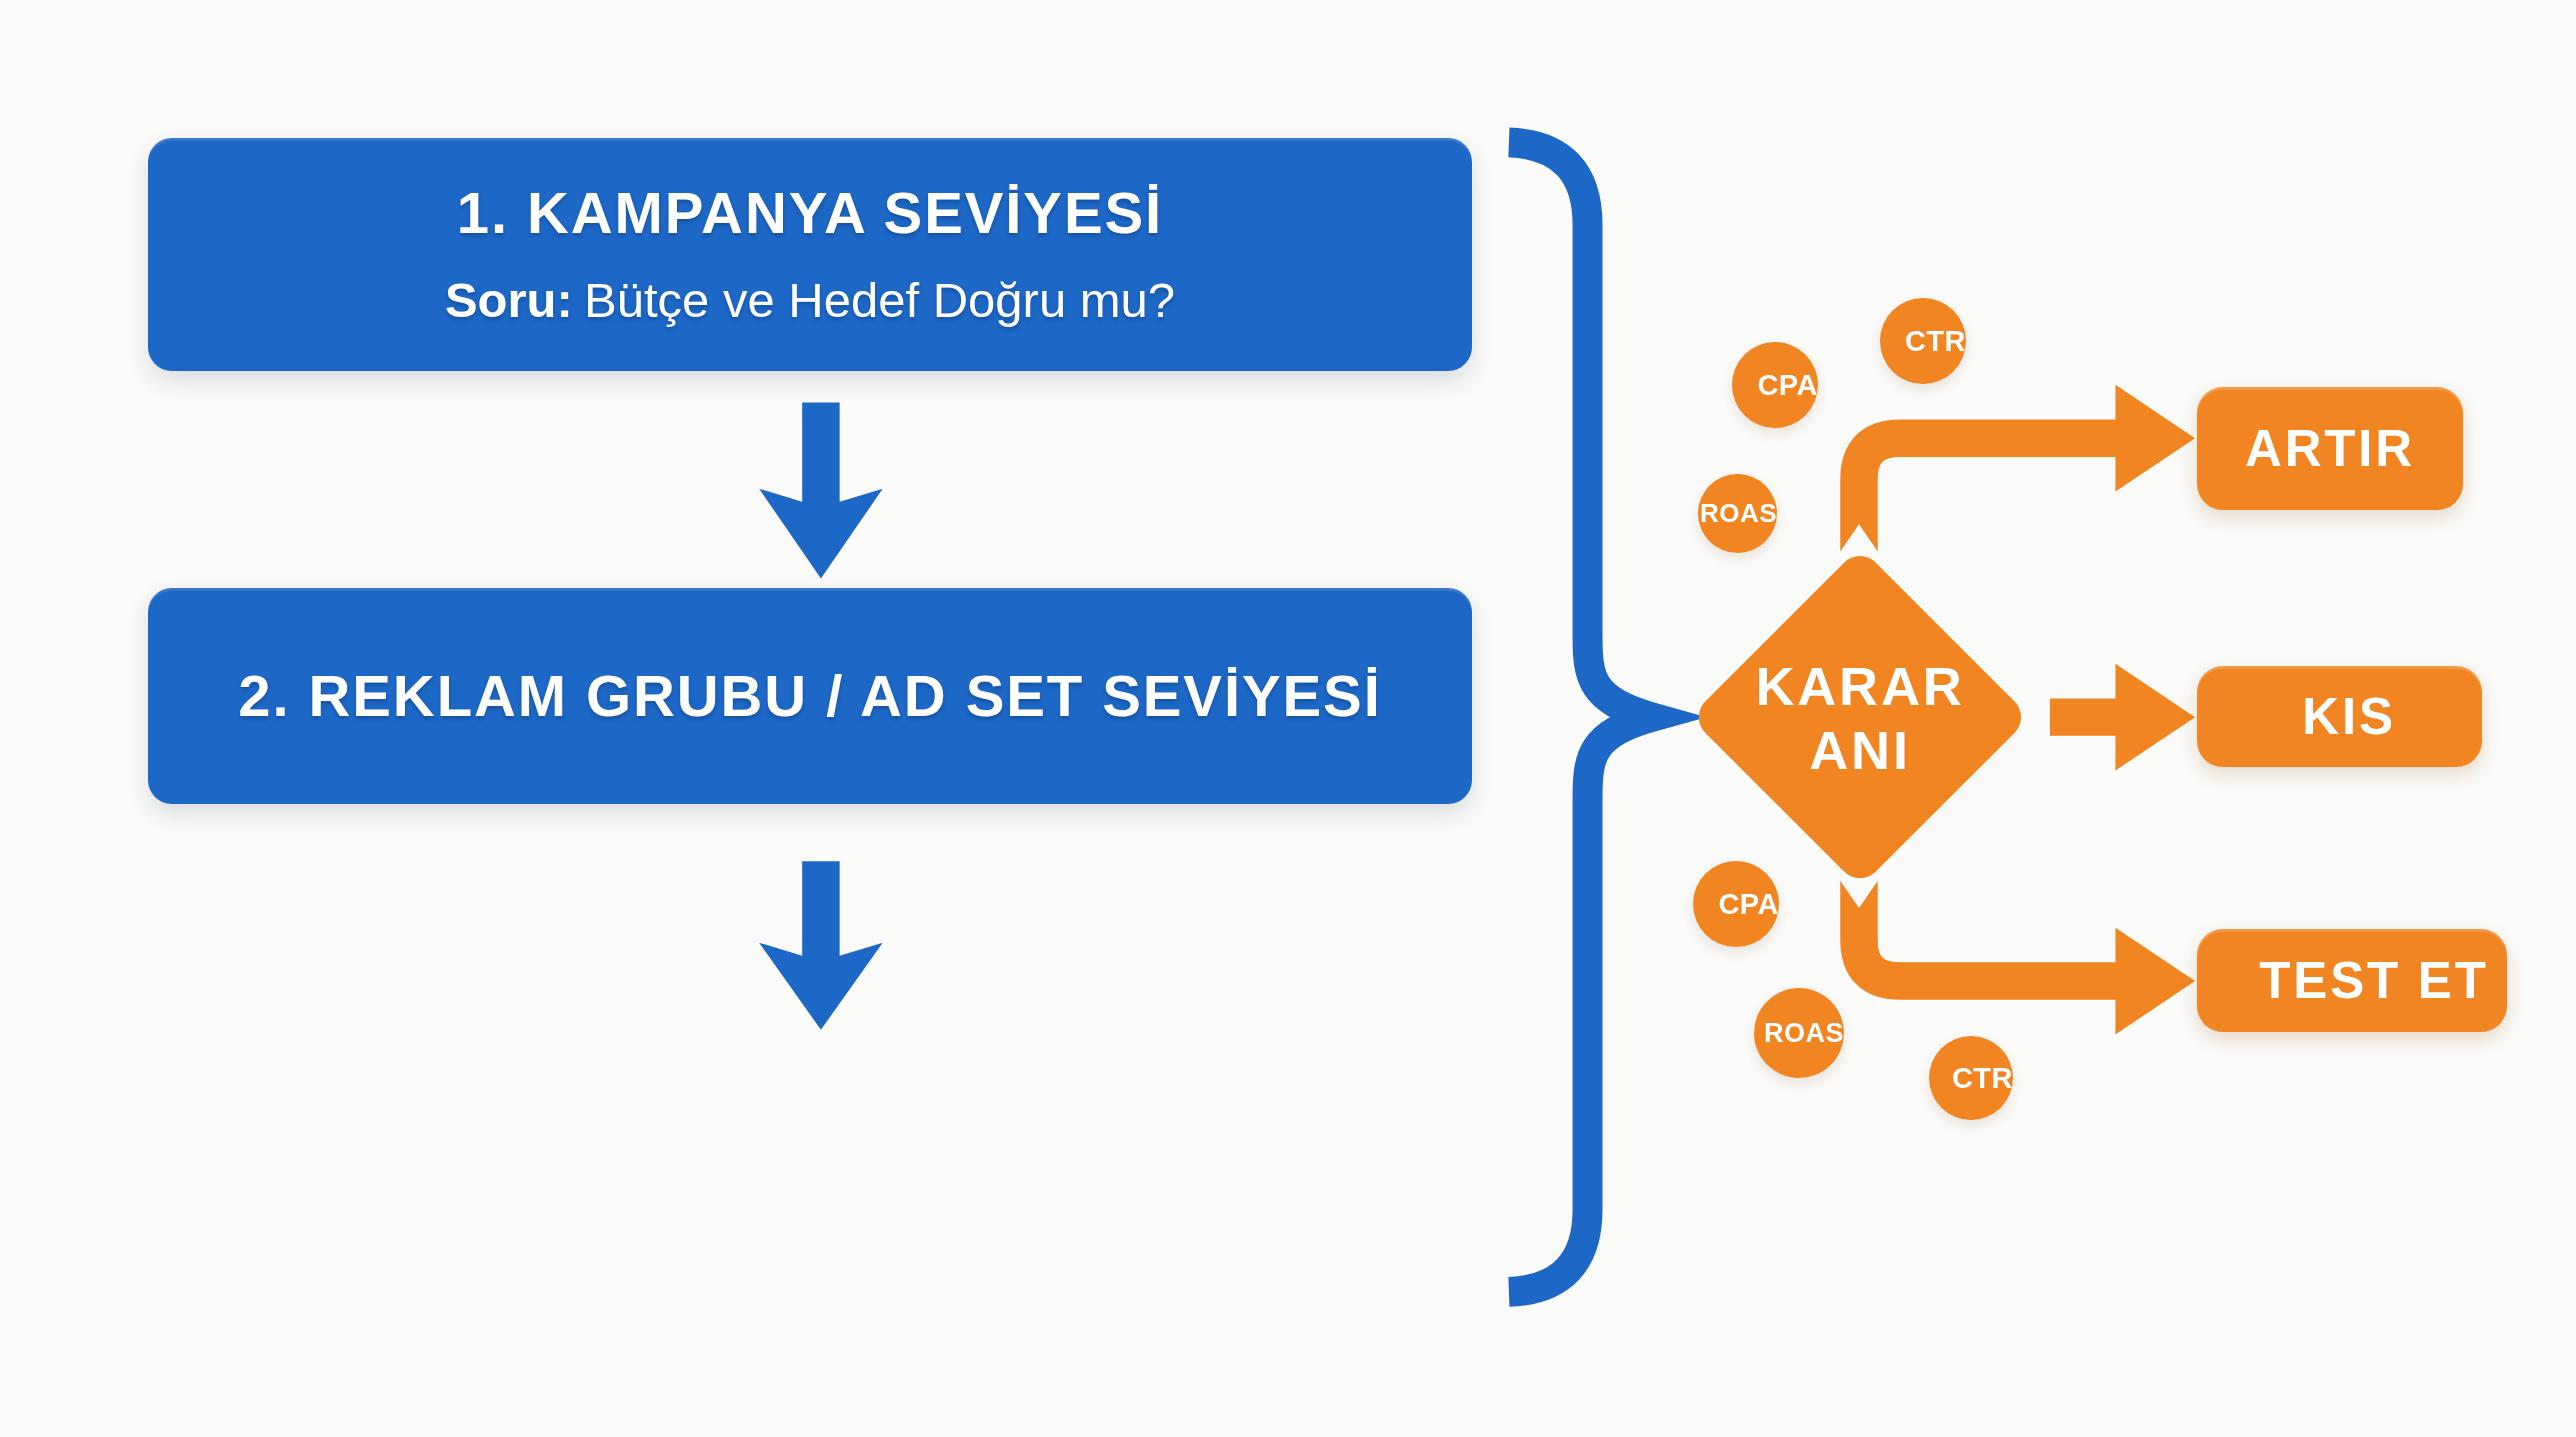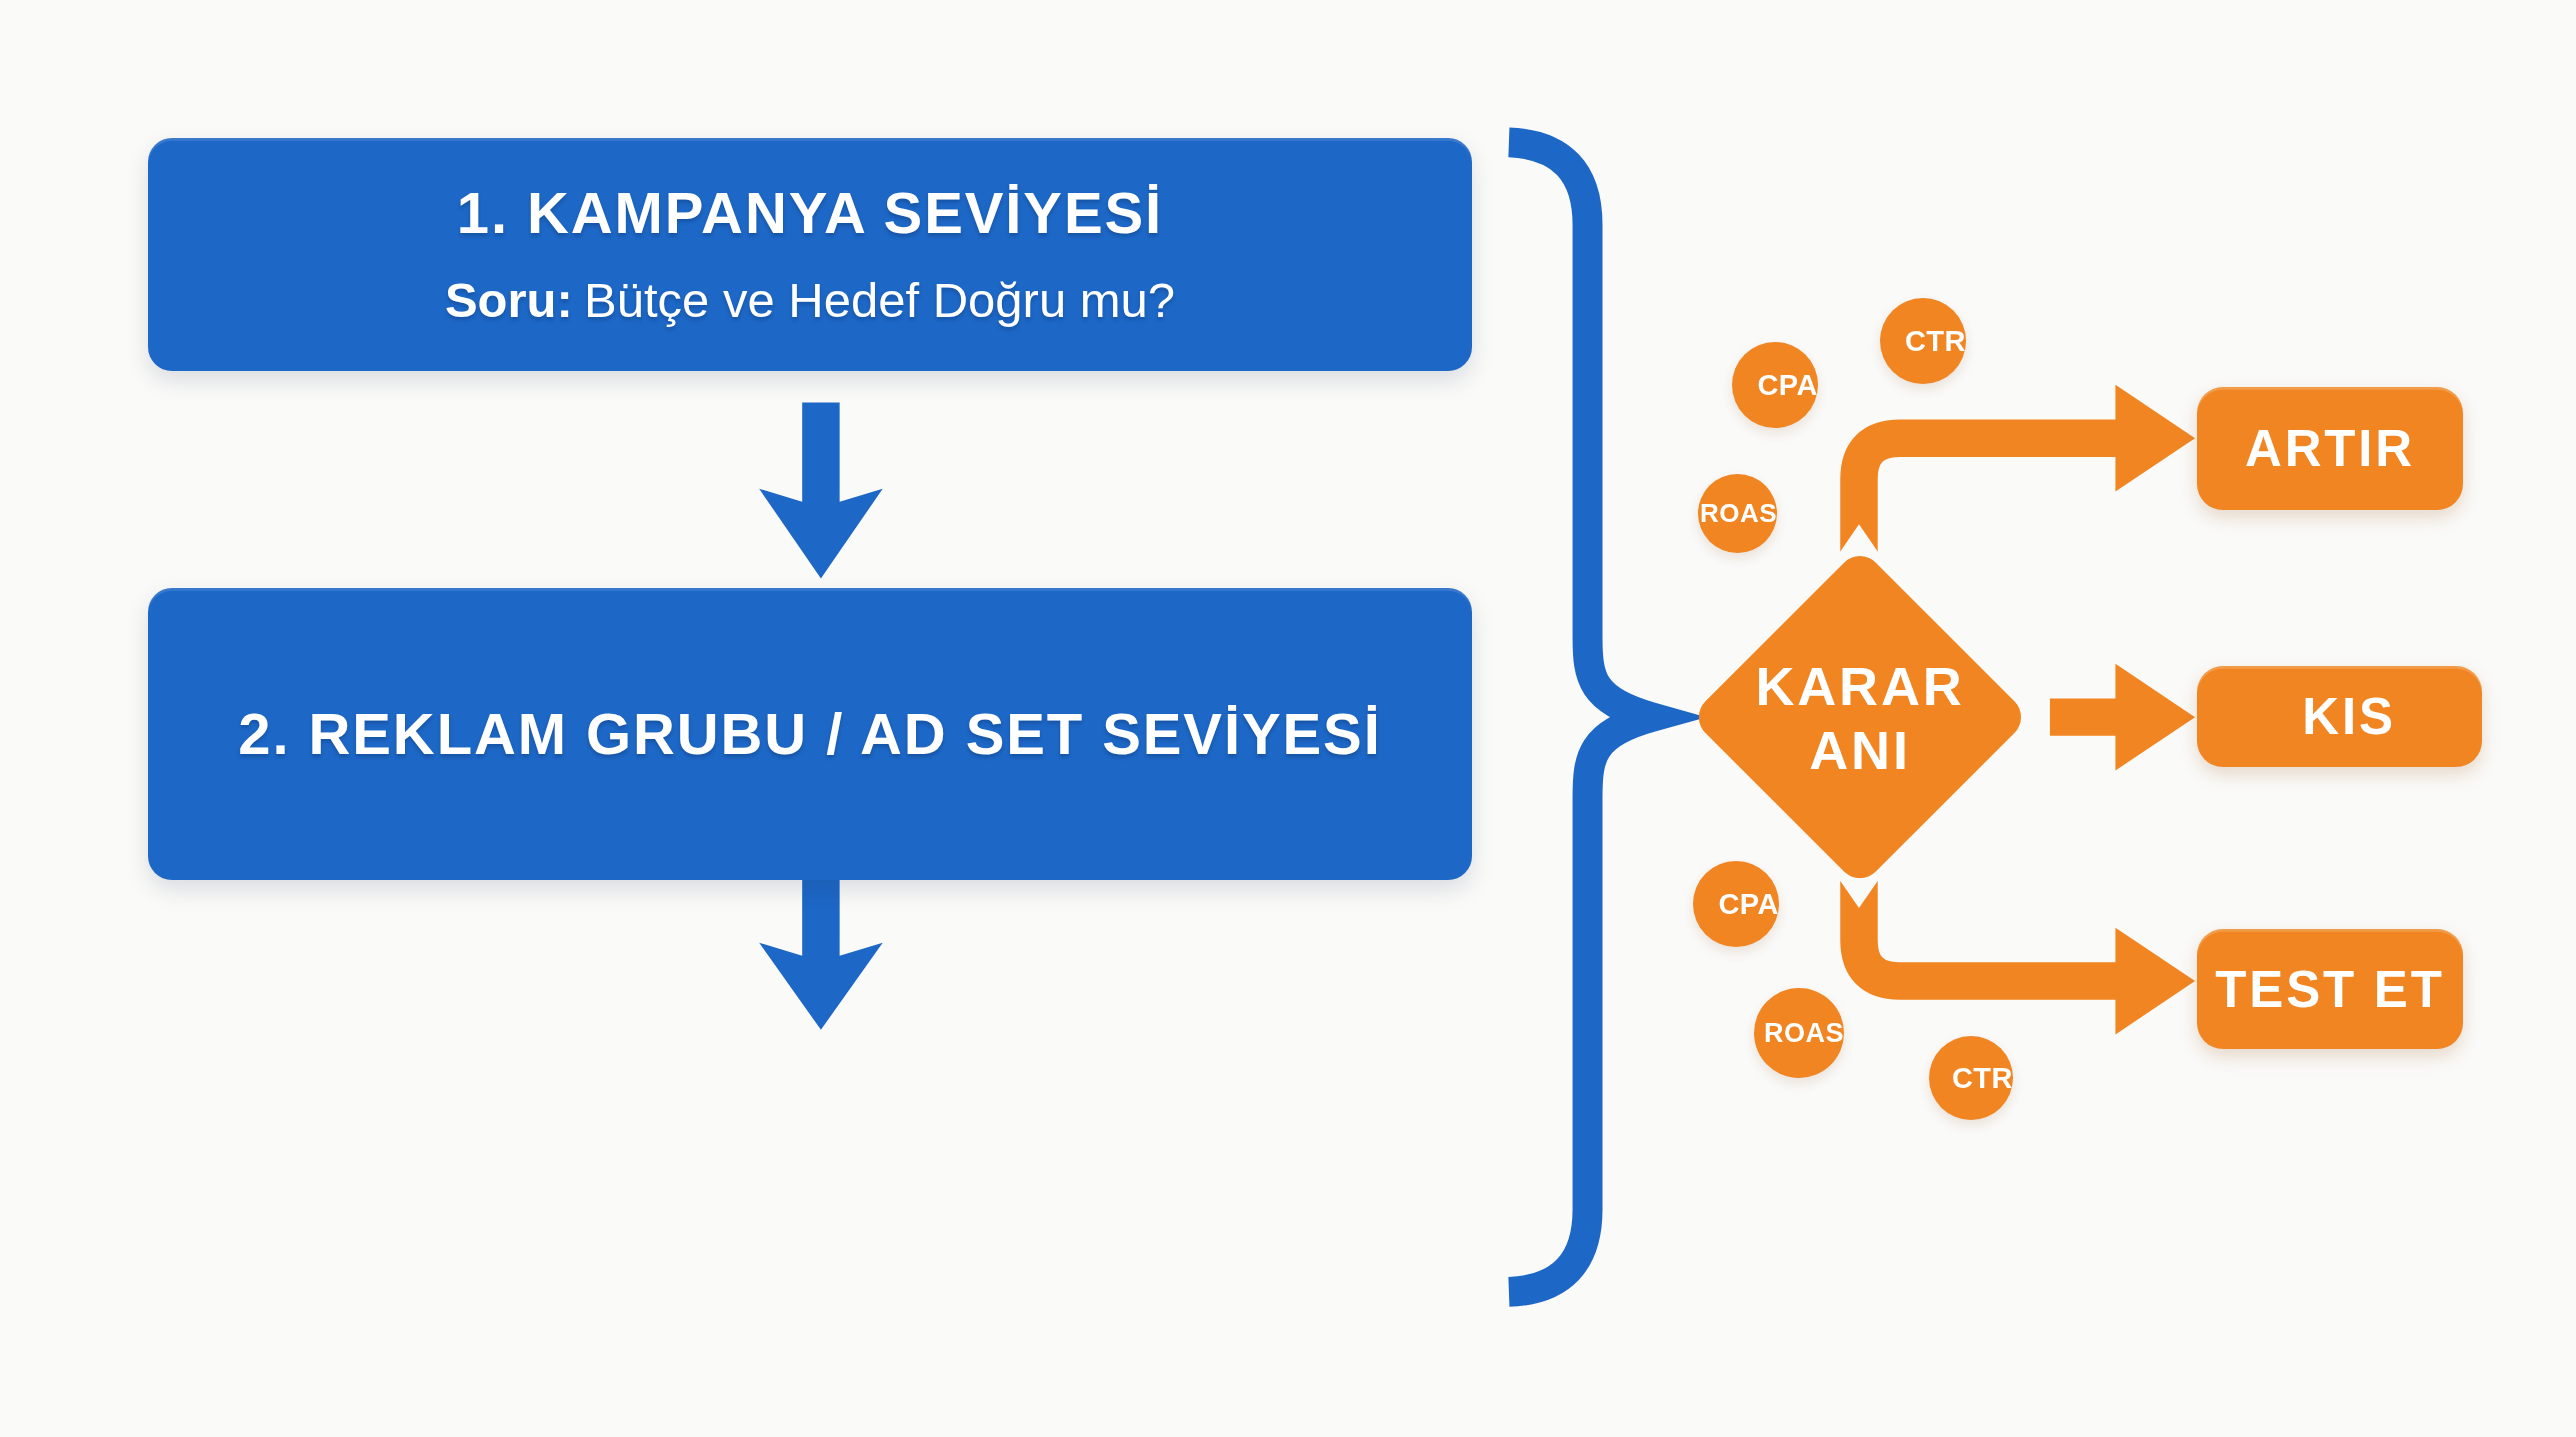--- a/index.html
+++ b/index.html
@@ -97,21 +97,21 @@
     <polygon fill="var(--background)" points="1964,938 2008,938 1986,970"></polygon>
   </svg>
 
   <div class="level-box" style="top:138px;height:233px;">
     <div class="level-title">1. KAMPANYA SEVİYESİ</div>
     <div class="level-question">
       <b>Soru:</b><span>Bütçe ve Hedef Doğru mu?</span>
     </div>
   </div>
 
-  <div class="level-box" style="top:588px;height:292px;">
+  <div class="level-box" style="top:588px;height:216px;">
     <div class="level-title">2. REKLAM GRUBU / AD SET SEVİYESİ</div>
   </div>
 
 
   <div class="diamond-label">
     <span class="diamond-line">KARAR</span>
     <span class="diamond-line">ANI</span>
   </div>
 
   <div class="metric-circle" style="left:1732px;top:342px;width:86px;height:86px;">
@@ -133,18 +133,18 @@
   <div class="metric-circle" style="left:1929px;top:1036px;width:84px;height:84px;">
     <span>CTR</span>
   </div>
 
   <div class="action-box" style="top:387px;height:123px;">
     <span>ARTIR</span>
   </div>
   <div class="action-box" style="top:666px;height:101px;padding-left:19px;">
     <span>KIS</span>
   </div>
-  <div class="action-box" style="top:929px;height:120px;">
+  <div class="action-box" style="top:929px;height:103px;padding-left:44px;">
     <span>TEST ET</span>
   </div>
 
 </div>
 
 
 </body></html>

